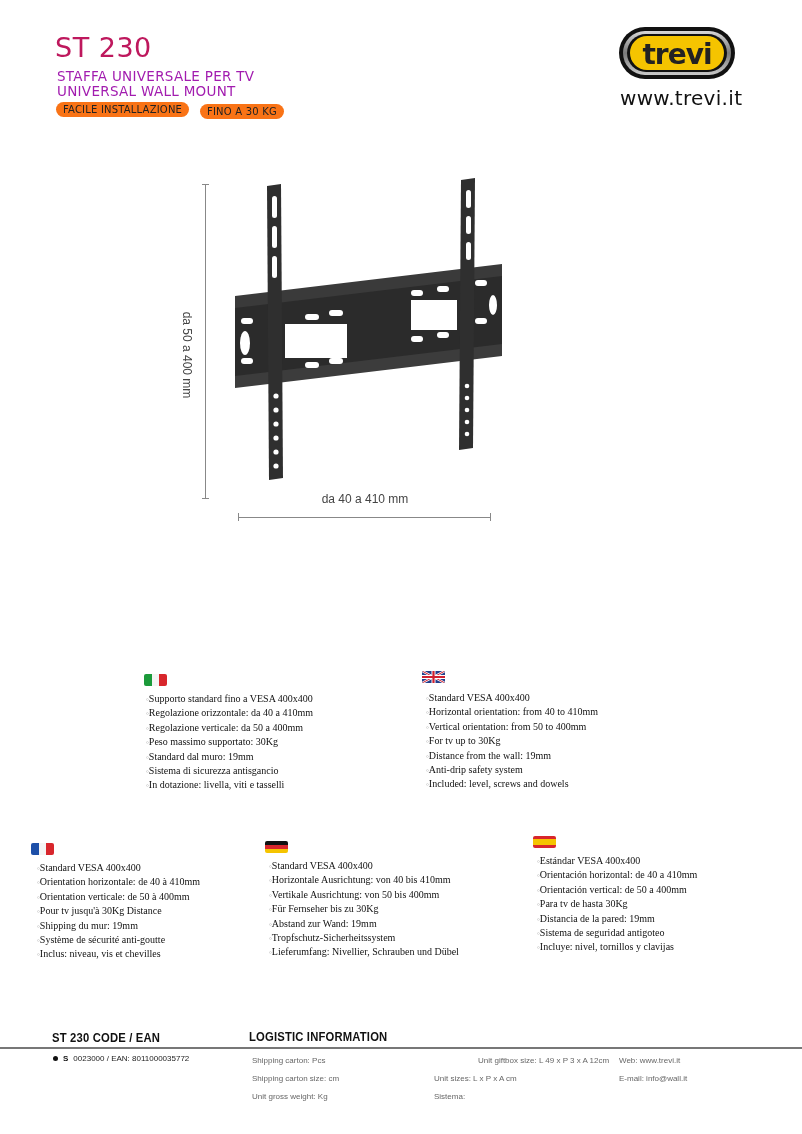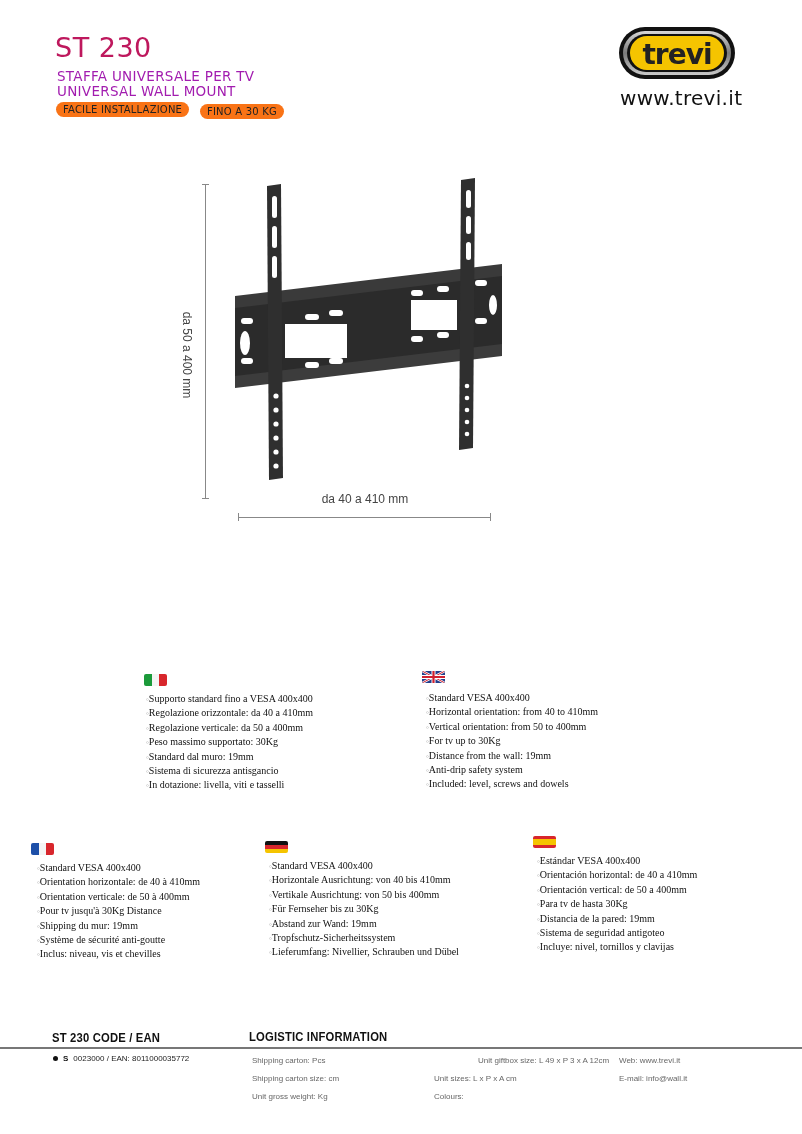--- a/index.html
+++ b/index.html
@@ -207,16 +207,16 @@
   <span style="font-size:8px;font-weight:700;color:#111;">S</span>
   <span style="font-size:8px;color:#222;">0023000 / EAN: 8011000035772</span>
 </div>
 
 <div class="abs small" style="left:252px; top:1056px;">Shipping carton: Pcs</div>
 <div class="abs small" style="left:252px; top:1074px;">Shipping carton size: cm</div>
 <div class="abs small" style="left:252px; top:1092px;">Unit gross weight: Kg</div>
 
 <div class="abs small" style="left:434px; top:1056px;margin-left:44px;">Unit giftbox size: L 49 x P 3 x A 12cm</div>
 <div class="abs small" style="left:434px; top:1074px;">Unit sizes: L  x P x A cm</div>
-<div class="abs small" style="left:434px; top:1092px;">Colours:</div>
+<div class="abs small" style="left:434px; top:1092px;">Sistema:</div>
 
 <div class="abs small" style="left:619px; top:1056px;">Web: www.trevi.it</div>
 <div class="abs small" style="left:619px; top:1074px;">E-mail: info@wall.it</div>
 
 </body></html>

